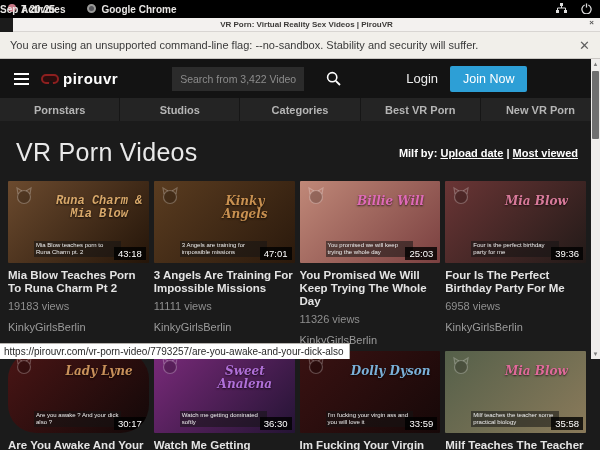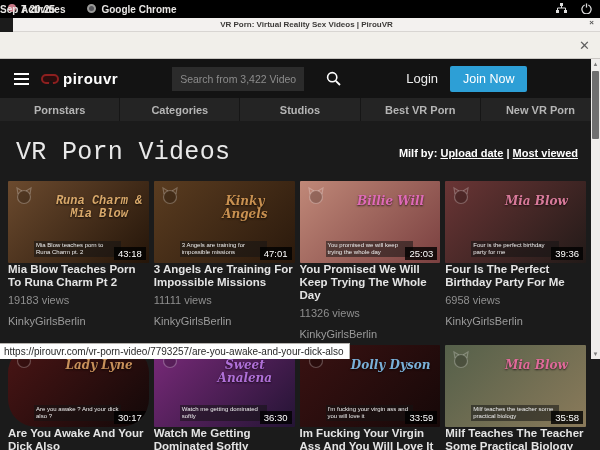--- a/index.html
+++ b/index.html
@@ -48,37 +48,37 @@
   .join-btn { margin-left:12px; background:#2d9fd6; color:#fff; border:none; font-size:12.5px;
               padding:6px 13px; border-radius:2px; cursor:pointer; }
 
   .nav { display:flex; height:23px; background:#1c1c1c; }
   .nav-item { flex:1; background:#242424; border-right:1px solid #161616; color:#b5b5b5;
               font-size:11px; font-weight:bold; display:flex; align-items:center; justify-content:center;
               cursor:pointer; }
   .nav-item:last-child { border-right:none; }
 
   .heading-row { display:flex; align-items:center; padding:17px 22px 14px 16px; }
-  .page-title { color:#e9e9e9; font-size:25px; font-weight:normal; letter-spacing:.3px;font-family:Liberation Mono, monospace; }
+  .page-title { color:#e9e9e9; font-size:25px; font-weight:normal; letter-spacing:.3px; }
   .orderby { margin-left:auto; color:#fff; font-size:11px; font-weight:bold; }
   .orderby a { color:#fff; text-decoration:underline; cursor:pointer; }
 
   
   .grid { display:grid; grid-template-columns:repeat(4,1fr); column-gap:5px; row-gap:5px; padding:0 14px 0 8px; }
   .card { cursor:pointer; }
   .thumb { position:relative; height:82px; border-radius:1px; overflow:hidden; background:#333; }
   .duration { position:absolute; right:3px; bottom:3px; background:rgba(0,0,0,.8); color:#fff;
               font-size:9.5px; padding:1px 4px; }
   .overlay-name { position:absolute; right:6px; top:14px; width:62%; text-align:center;
                   font-family:"DejaVu Serif", serif; font-style:italic; font-weight:bold;
                   font-size:12px; line-height:13px; text-shadow:0 1px 2px rgba(0,0,0,.7); }
   .overlay-caption { position:absolute; left:26px; bottom:6px; font-size:6px; color:#eee; max-width:62%;
                      background:rgba(20,20,20,.55); padding:1px 2px; line-height:7px; }
   .watermark { position:absolute; left:6px; top:5px; opacity:.55; }
-  .v-title { color:#e4e4e4; font-size:11.5px; font-weight:bold; line-height:13px; 
+  .v-title { color:#e4e4e4; font-size:11.5px; font-weight:bold; line-height:13px; margin-top:6px;
              min-height:26px; overflow:hidden; }
   .v-views { color:#8f8f8f; font-size:11px; margin-top:5px; }
   .v-studio { color:#9b9b9b; font-size:11px; margin-top:9px; }
 
   
   .scrollbar { position:absolute; top:0; right:0; width:9px; height:100%; background:#efedeb;
                display:flex; flex-direction:column; align-items:center; }
   .scroll-thumb { position:absolute; top:12px; width:7px; height:68px; background:#6f6f6f; border-radius:1px; }
   .scroll-arrow { color:#7a7a7a; font-size:6px; line-height:10px; }
   .scroll-arrow.down { position:absolute; bottom:0; }
@@ -118,20 +118,21 @@
     </span>
   </div>
 </div>
 
 <div class="tabbar">
   <span>VR Porn: Virtual Reality Sex Videos | PirouVR</span>
   <span class="close">×</span>
 </div>
 
 <div class="infobar">
+  <span>You are using an unsupported command-line flag: --no-sandbox. Stability and security will suffer.</span>
   <span class="close">✕</span>
 </div>
 
 <div class="page">
 
   <div class="site-header">
     <span class="menu-icon">
         <i></i>
         <i></i>
         <i></i>
@@ -148,22 +149,22 @@
           <line x1="9.8" y1="9.8" x2="14" y2="14" stroke="#fff" stroke-width="1.8"></line>
         </svg>
       </button>
     </span>
     <span class="login">Login</span>
     <button class="join-btn" style="background: rgb(45, 159, 214);">Join Now</button>
   </div>
 
   <div class="nav">
     <div class="nav-item">Pornstars</div>
+    <div class="nav-item">Studios</div>
     <div class="nav-item">Categories</div>
-    <div class="nav-item">Studios</div>
     <div class="nav-item">Best VR Porn</div>
     <div class="nav-item">New VR Porn</div>
   </div>
 
   <div class="heading-row">
     <h1 class="page-title">VR Porn Videos</h1>
     <div class="orderby">
       <span>Milf by:</span>
       <a>Upload date</a><span> | </span><a>Most viewed</a>
     </div>

